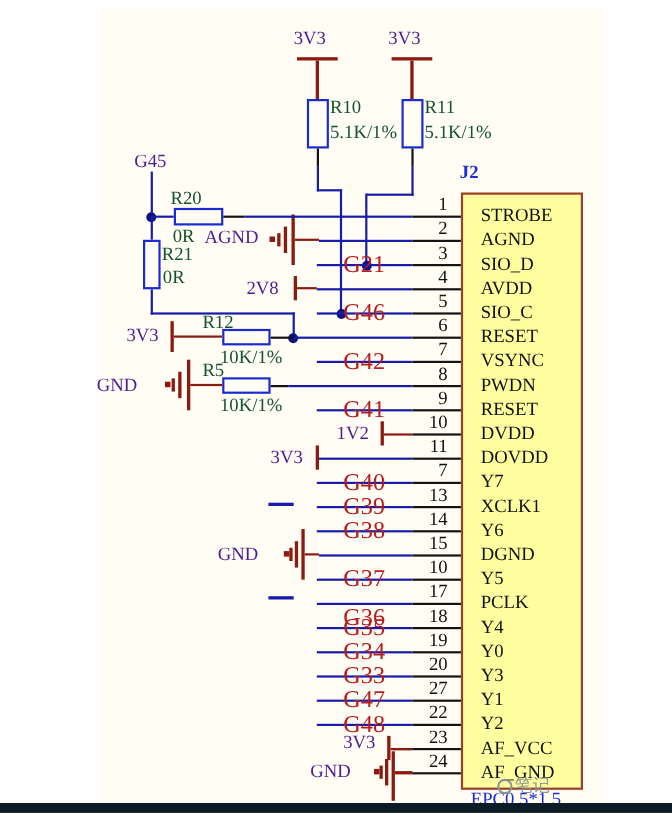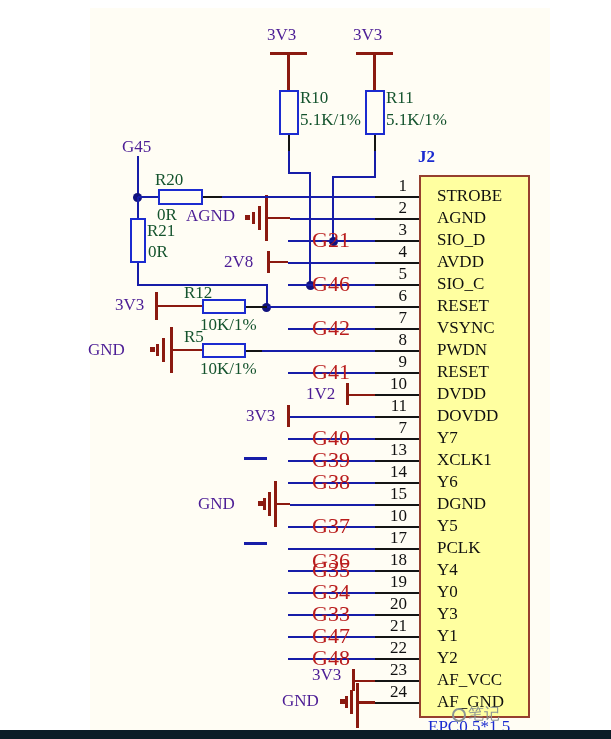--- a/index.html
+++ b/index.html
@@ -233,21 +233,21 @@
       <div class="pin-num" style="top: 572px;">19</div>
       <div class="pin-name" style="top: 582px;">Y0</div>
       <div class="net-label" style="top: 571px;">G34</div>
       <div class="h" style="left: 288px; top: 614px; width: 87px;"></div>
       <div class="hk" style="left: 375px; top: 614px; width: 44px;"></div>
       <div class="pin-num" style="top: 594px;">20</div>
       <div class="pin-name" style="top: 604px;">Y3</div>
       <div class="net-label" style="top: 593px;">G33</div>
       <div class="h" style="left: 288px; top: 636px; width: 87px;"></div>
       <div class="hk" style="left: 375px; top: 636px; width: 44px;"></div>
-      <div class="pin-num" style="top: 616px;">21</div>
+      <div class="pin-num" style="top: 616px;">27</div>
       <div class="pin-name" style="top: 626px;">Y1</div>
       <div class="net-label" style="top: 615px;">G47</div>
       <div class="h" style="left: 288px; top: 658px; width: 87px;"></div>
       <div class="hk" style="left: 375px; top: 658px; width: 44px;"></div>
       <div class="pin-num" style="top: 638px;">22</div>
       <div class="pin-name" style="top: 648px;">Y2</div>
       <div class="net-label" style="top: 637px;">G48</div>
       <div class="hm" style="left: 357px; top: 680px; width: 18px;"></div>
       <div class="hk" style="left: 375px; top: 680px; width: 44px;"></div>
       <div class="pin-num" style="top: 660px;">23</div>

